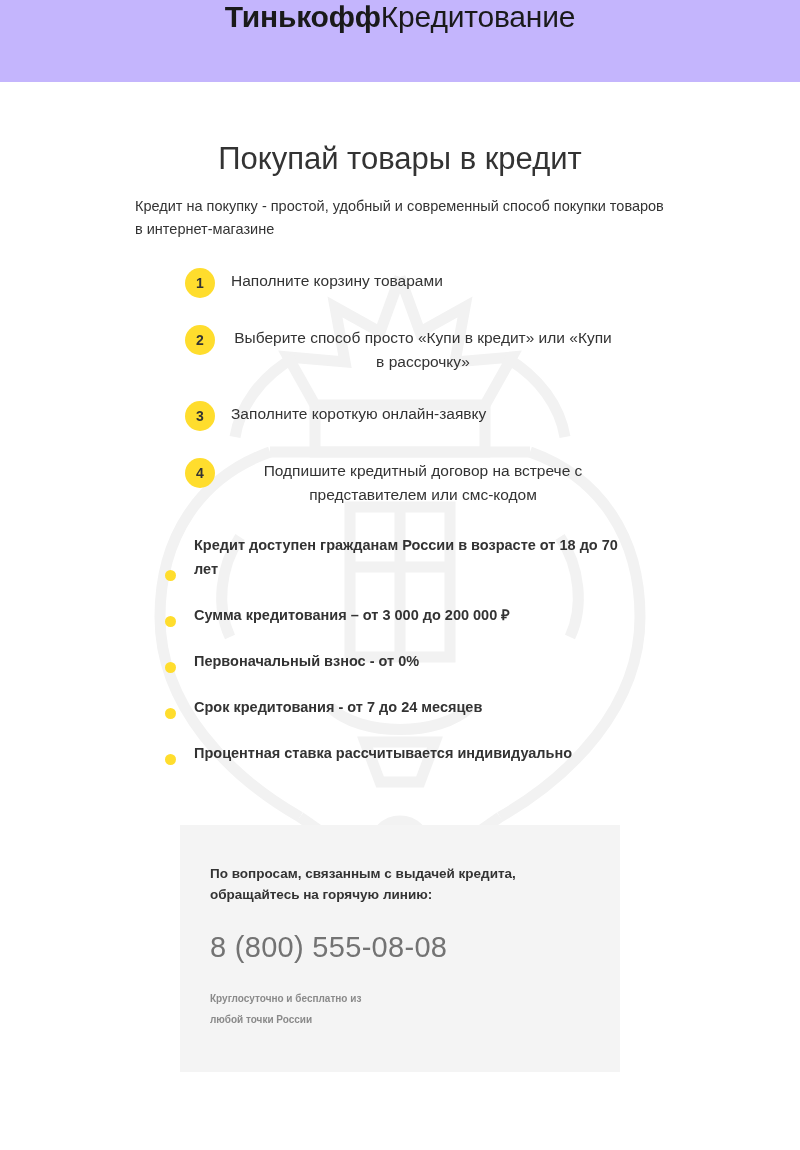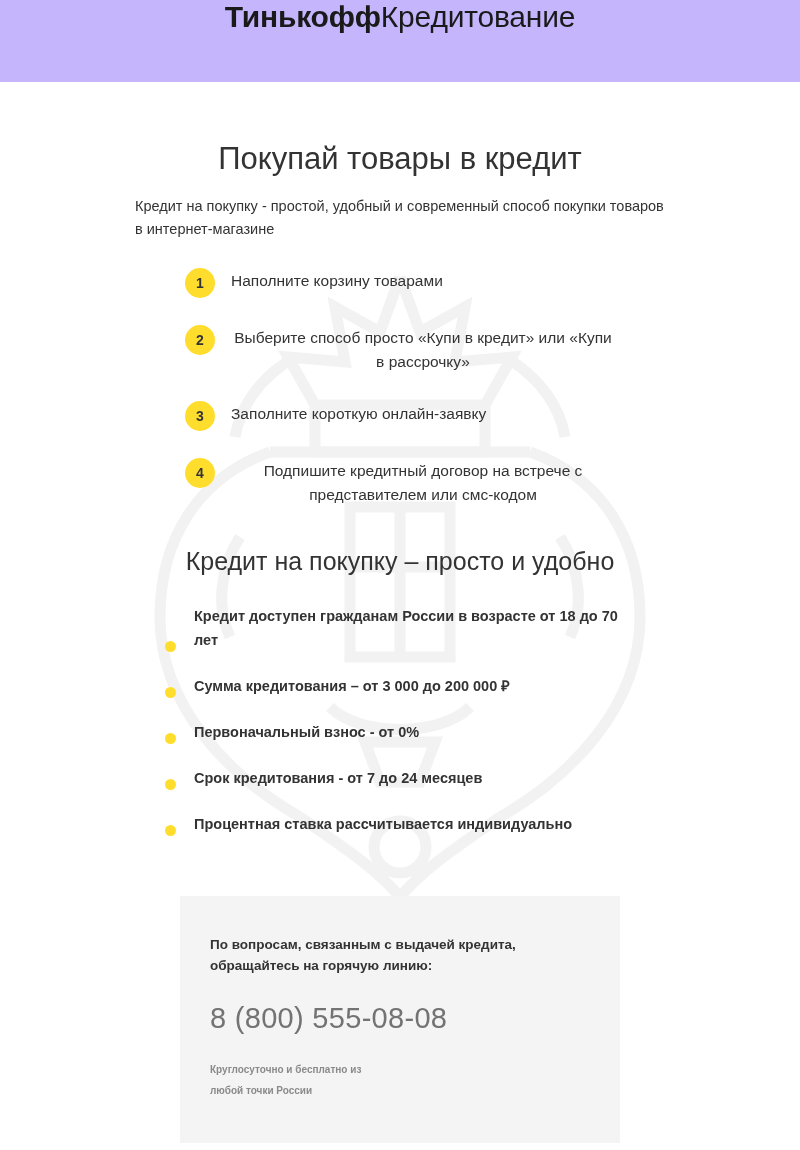--- a/index.html
+++ b/index.html
@@ -228,21 +228,20 @@
         <div class="step-text">Заполните короткую онлайн-заявку</div>
       </div>
 
       <div class="step">
         <div class="step-num">4</div>
         <div class="step-text">Подпишите кредитный договор на встрече с представителем или смс-кодом</div>
       </div>
 
     </div>
 
-    <h2 class="section-title">Кредит на покупку – просто и удобно</h2>
 
     <div class="bullets">
 
       <div class="bullet">
         <div class="bullet-dot"></div>
         <div class="bullet-text">Кредит доступен гражданам России в возрасте от 18 до 70 лет</div>
       </div>
 
       <div class="bullet">
         <div class="bullet-dot"></div>

